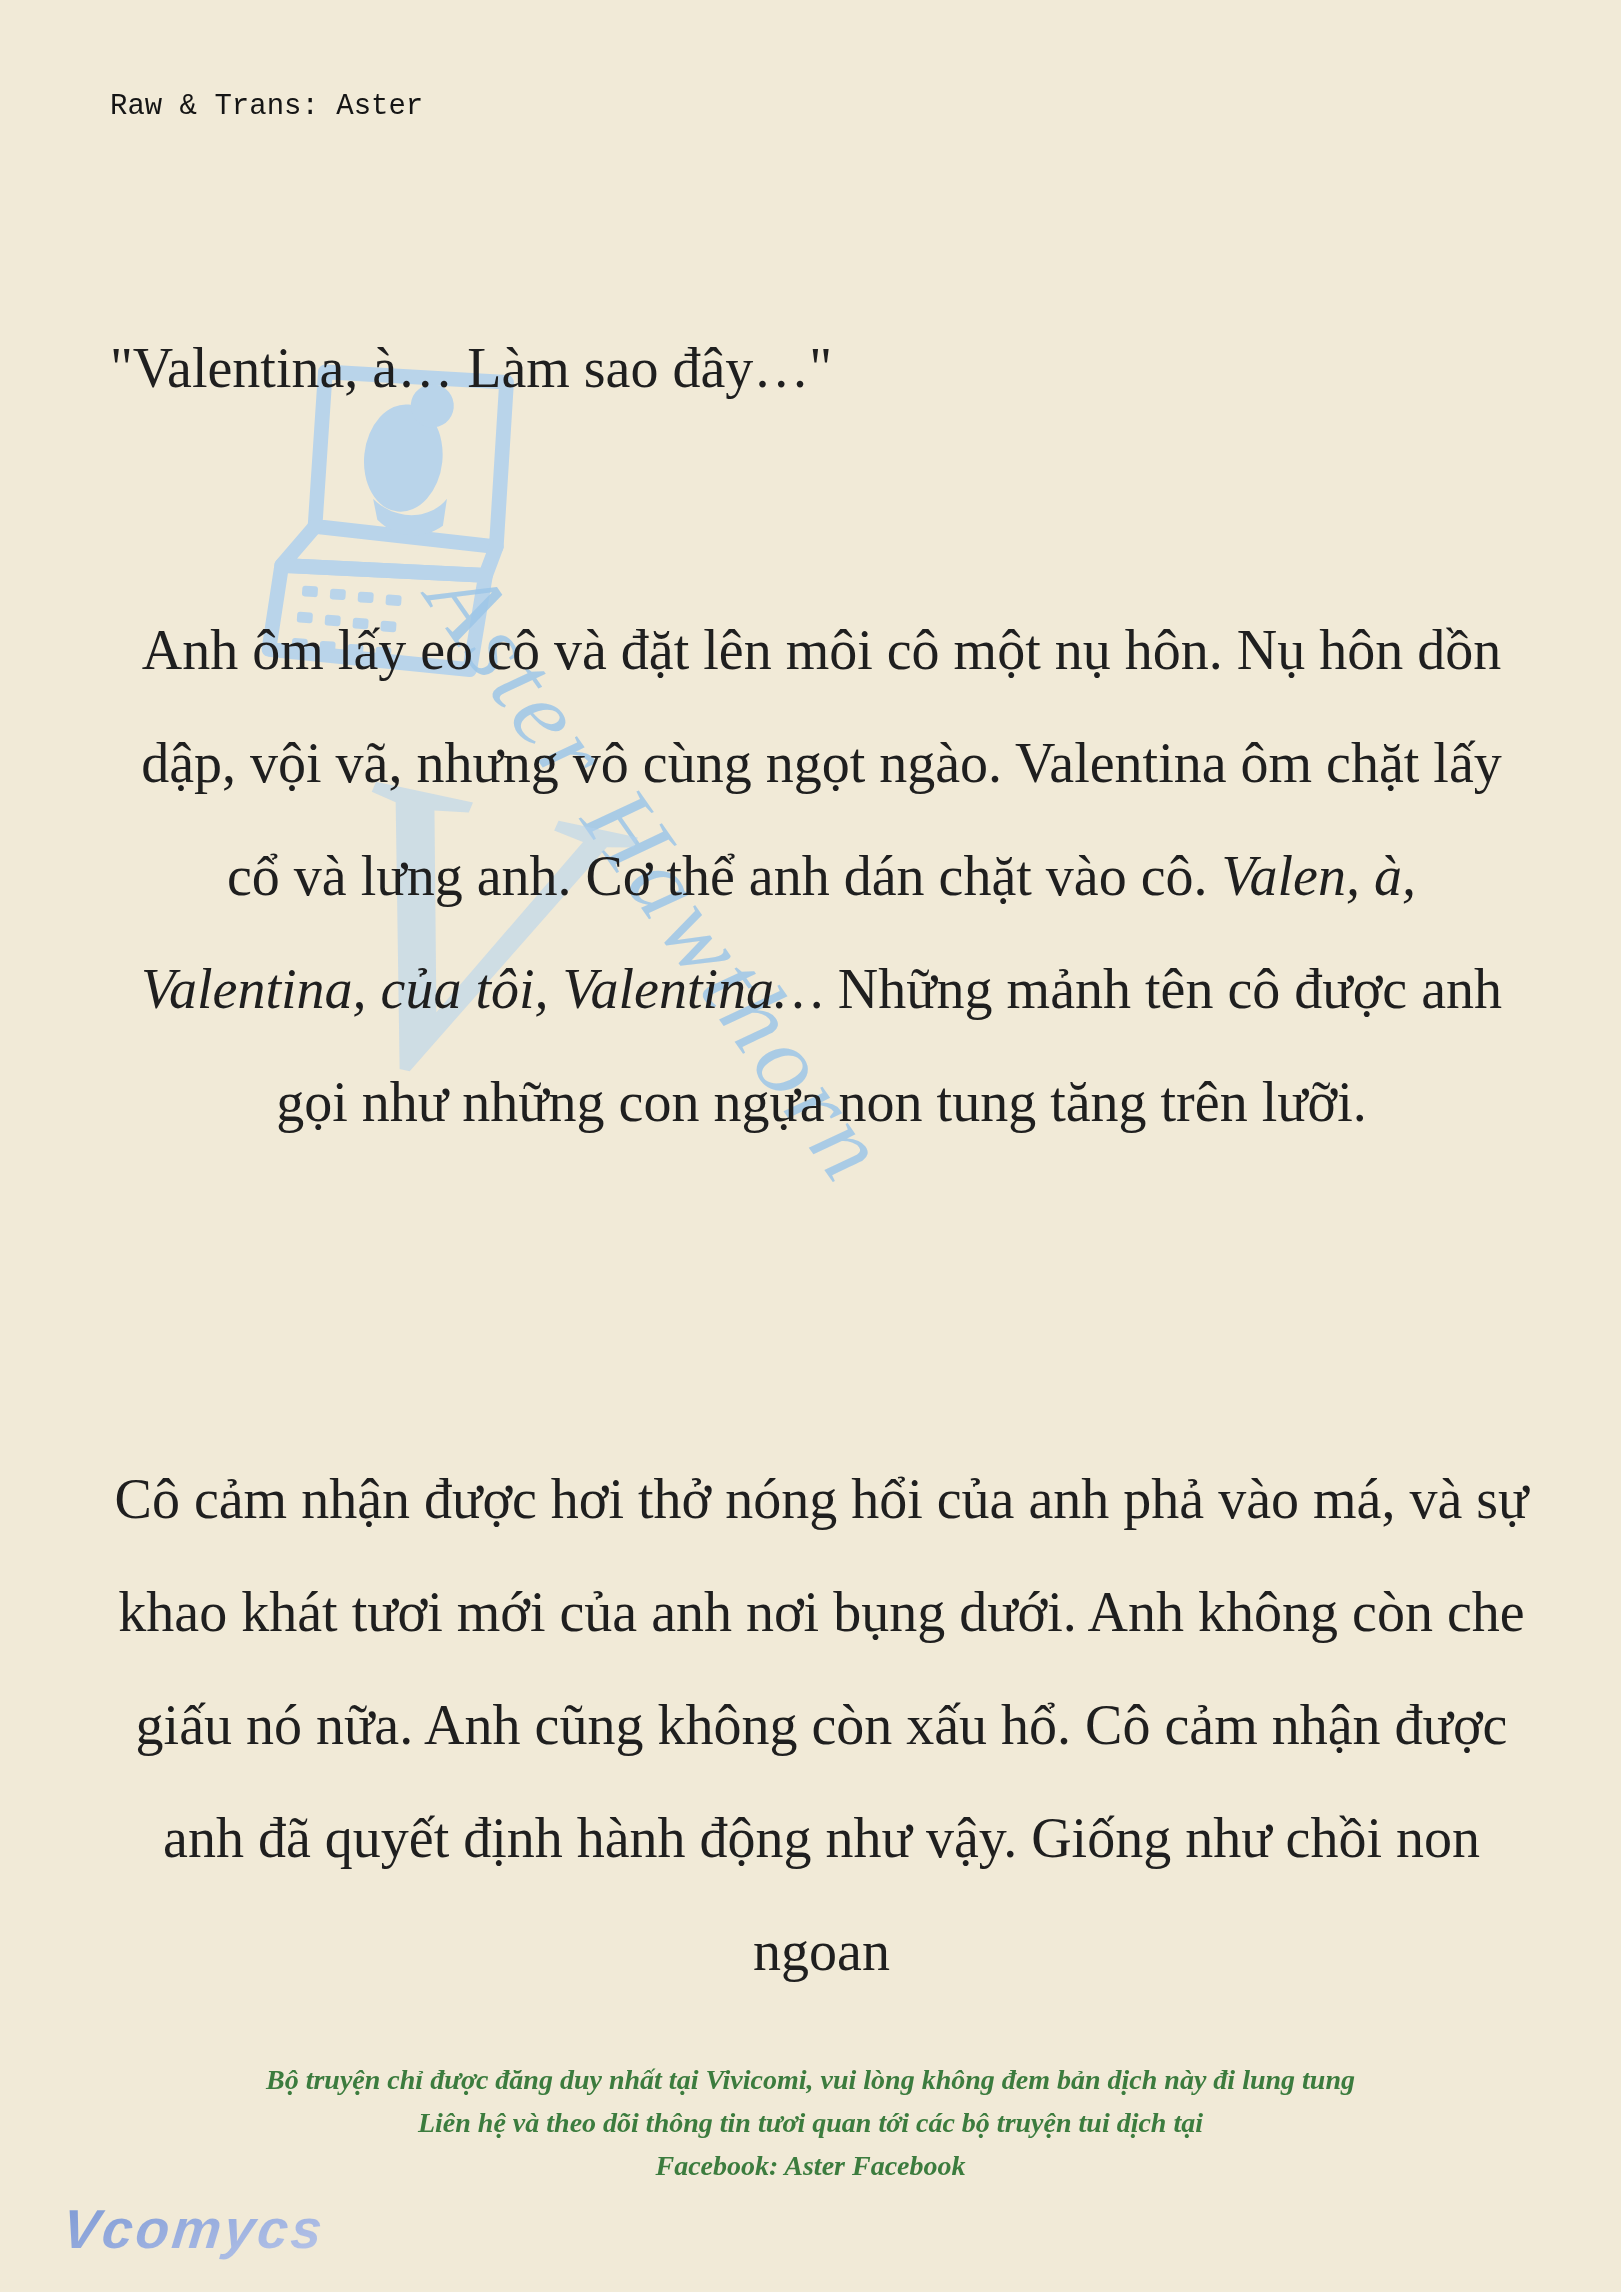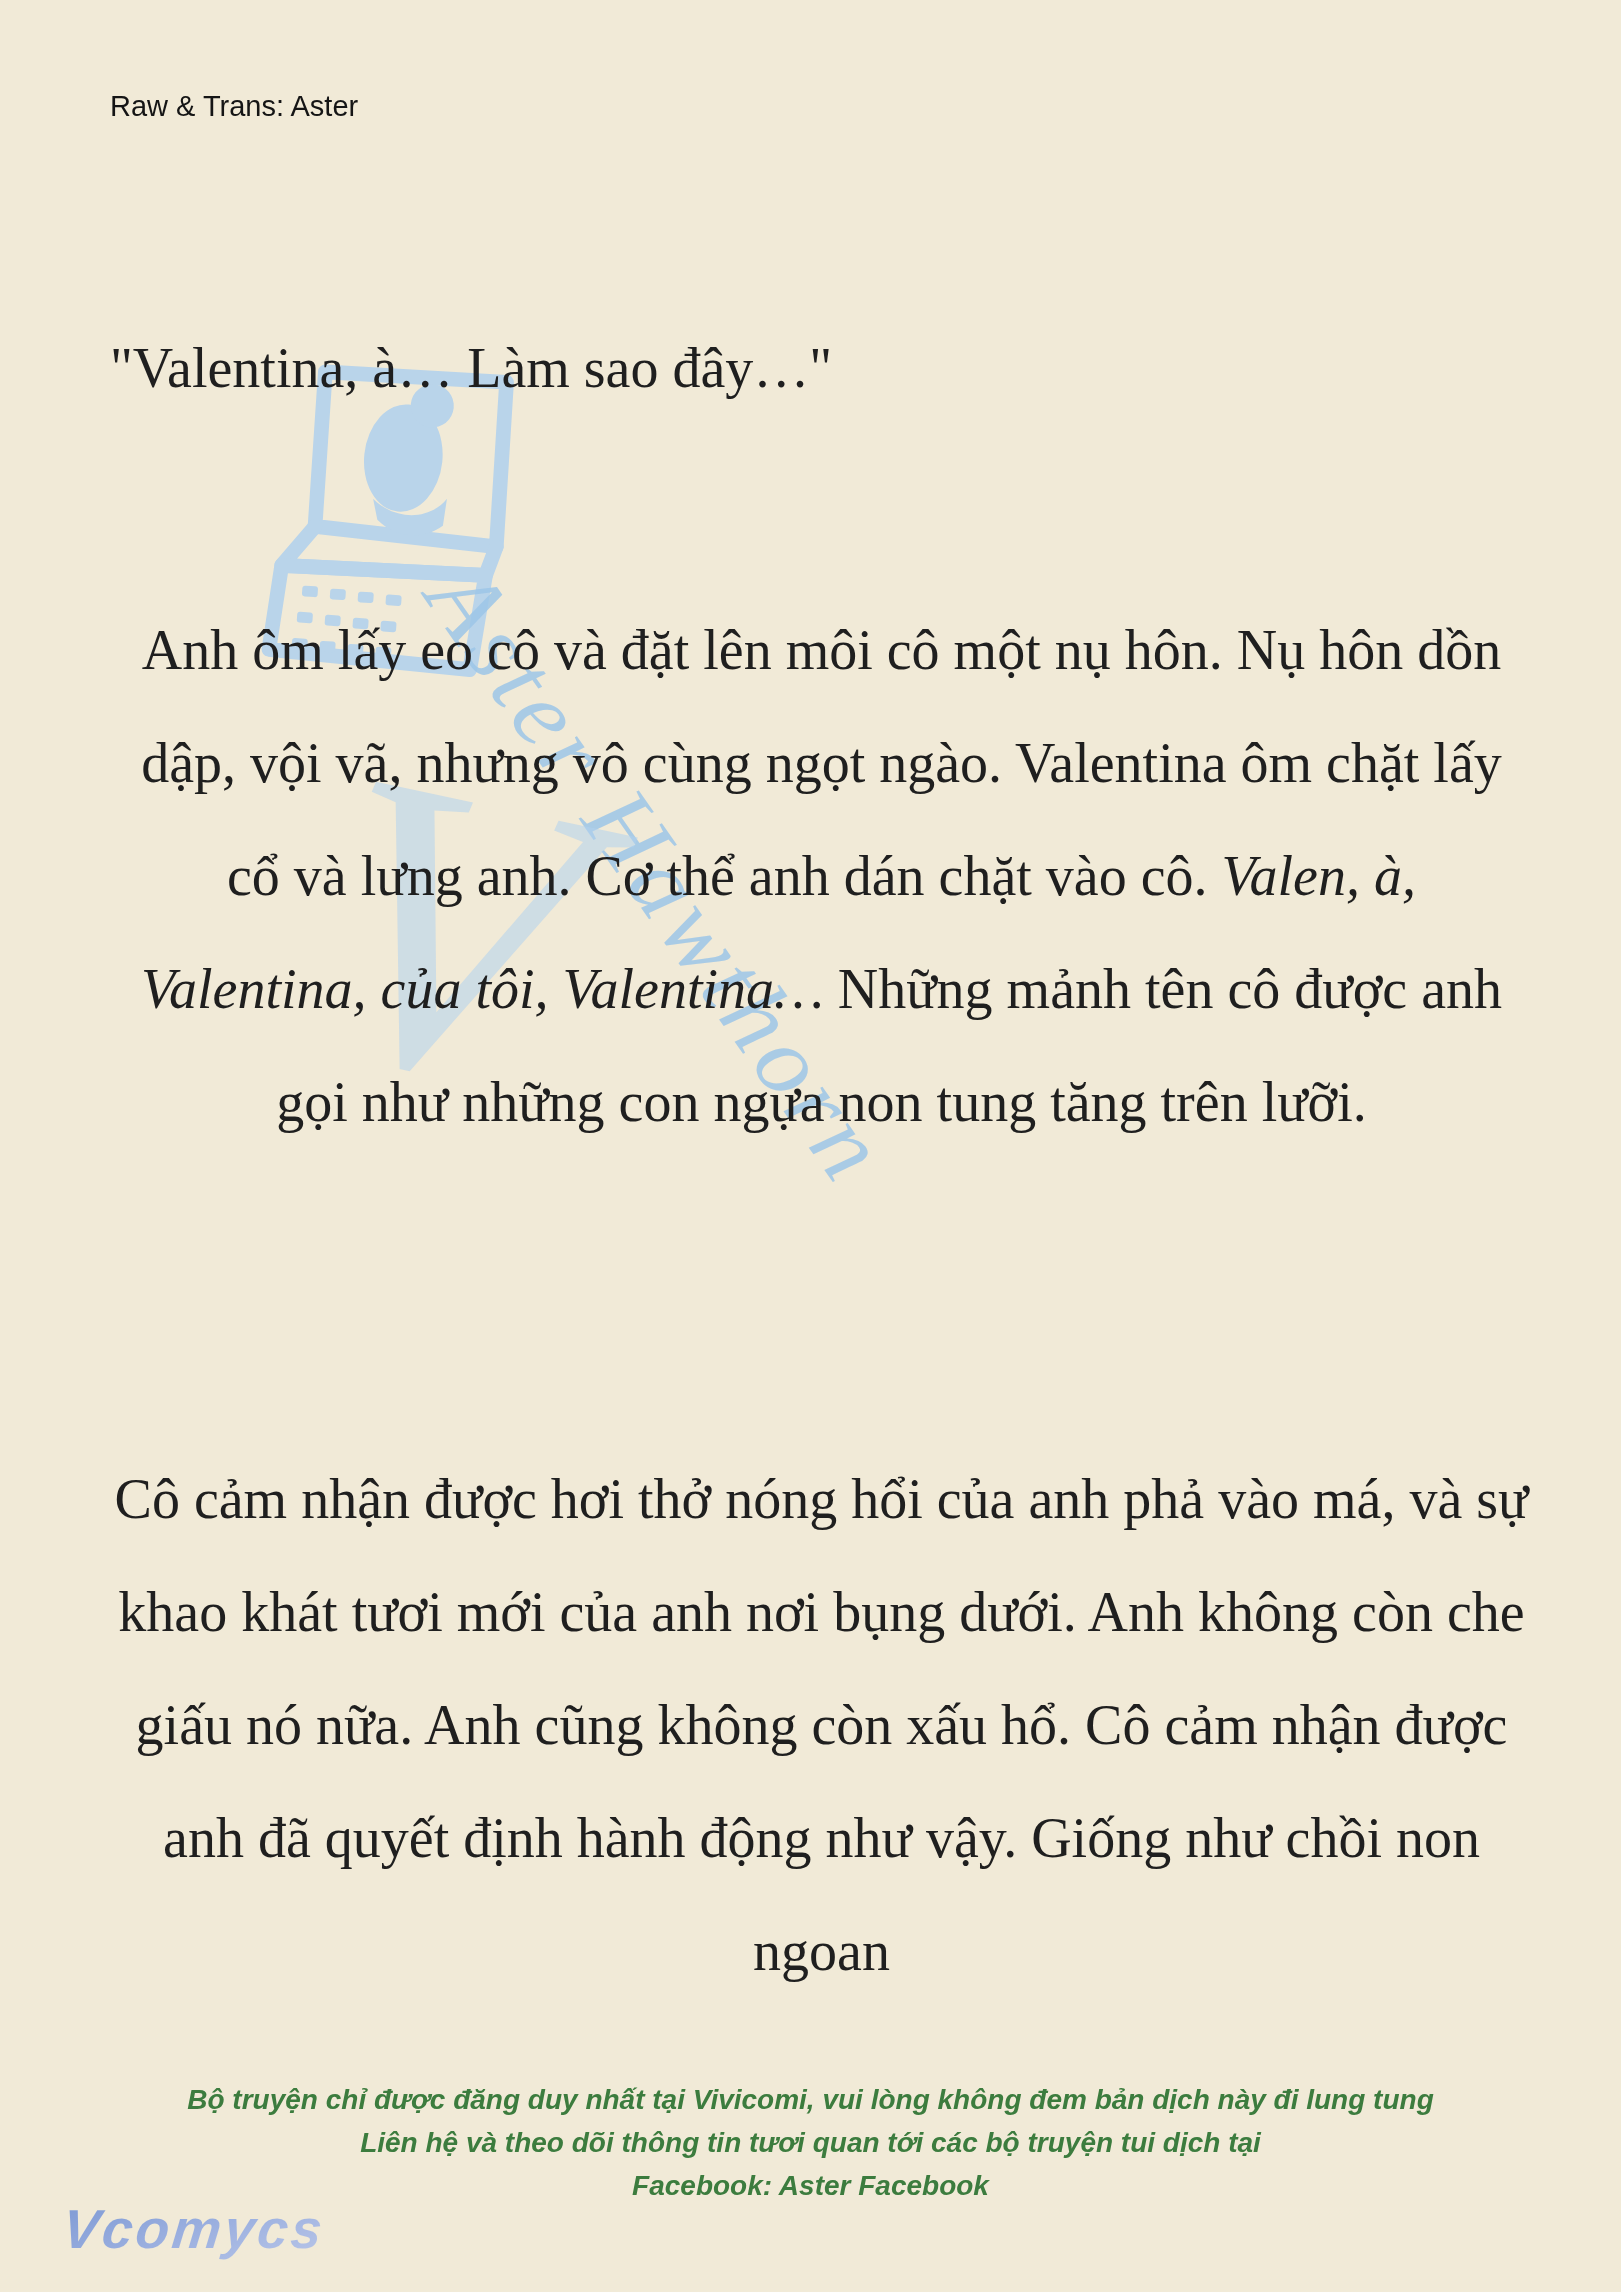--- a/index.html
+++ b/index.html
@@ -13,21 +13,21 @@
     overflow: hidden;
     font-family: "Liberation Serif", "DejaVu Serif", serif;
     color: #1f1f1f;
   }
 
   
   .header-credit {
     position: absolute;
     left: 110px;
     top: 90px;
-    font-family: Liberation Sans, sans-serif;
+    font-family: Liberation Mono, monospace;
     font-size: 29px;
     color: #151515;
     z-index: 3;
   }
 
   
   .wm { z-index: 1; pointer-events: none; }
 
   .wm-laptop {
     position: absolute;
@@ -85,28 +85,27 @@
   .para-1 { top: 594px; }
   .para-2 { top: 1443px; }
 
   
   .footer-notice {
     position: absolute;
     left: 0;
     top: 2058px;
     width: 100%;
     text-align: center;
-    font-family: Liberation Sans, sans-serif;
+    font-family: Liberation Serif, serif;
     font-weight: bold;
     font-style: italic;
     font-size: 28px;
     line-height: 43px;
     color: #3c7c3e;
     z-index: 3;
-    margin-top: 20px;
   }
 
   
   .site-logo {
     position: absolute;
     left: 63px;
     top: 2197px;
     font-family: "Liberation Sans", "DejaVu Sans", sans-serif;
     font-weight: bold;
     font-style: italic;

